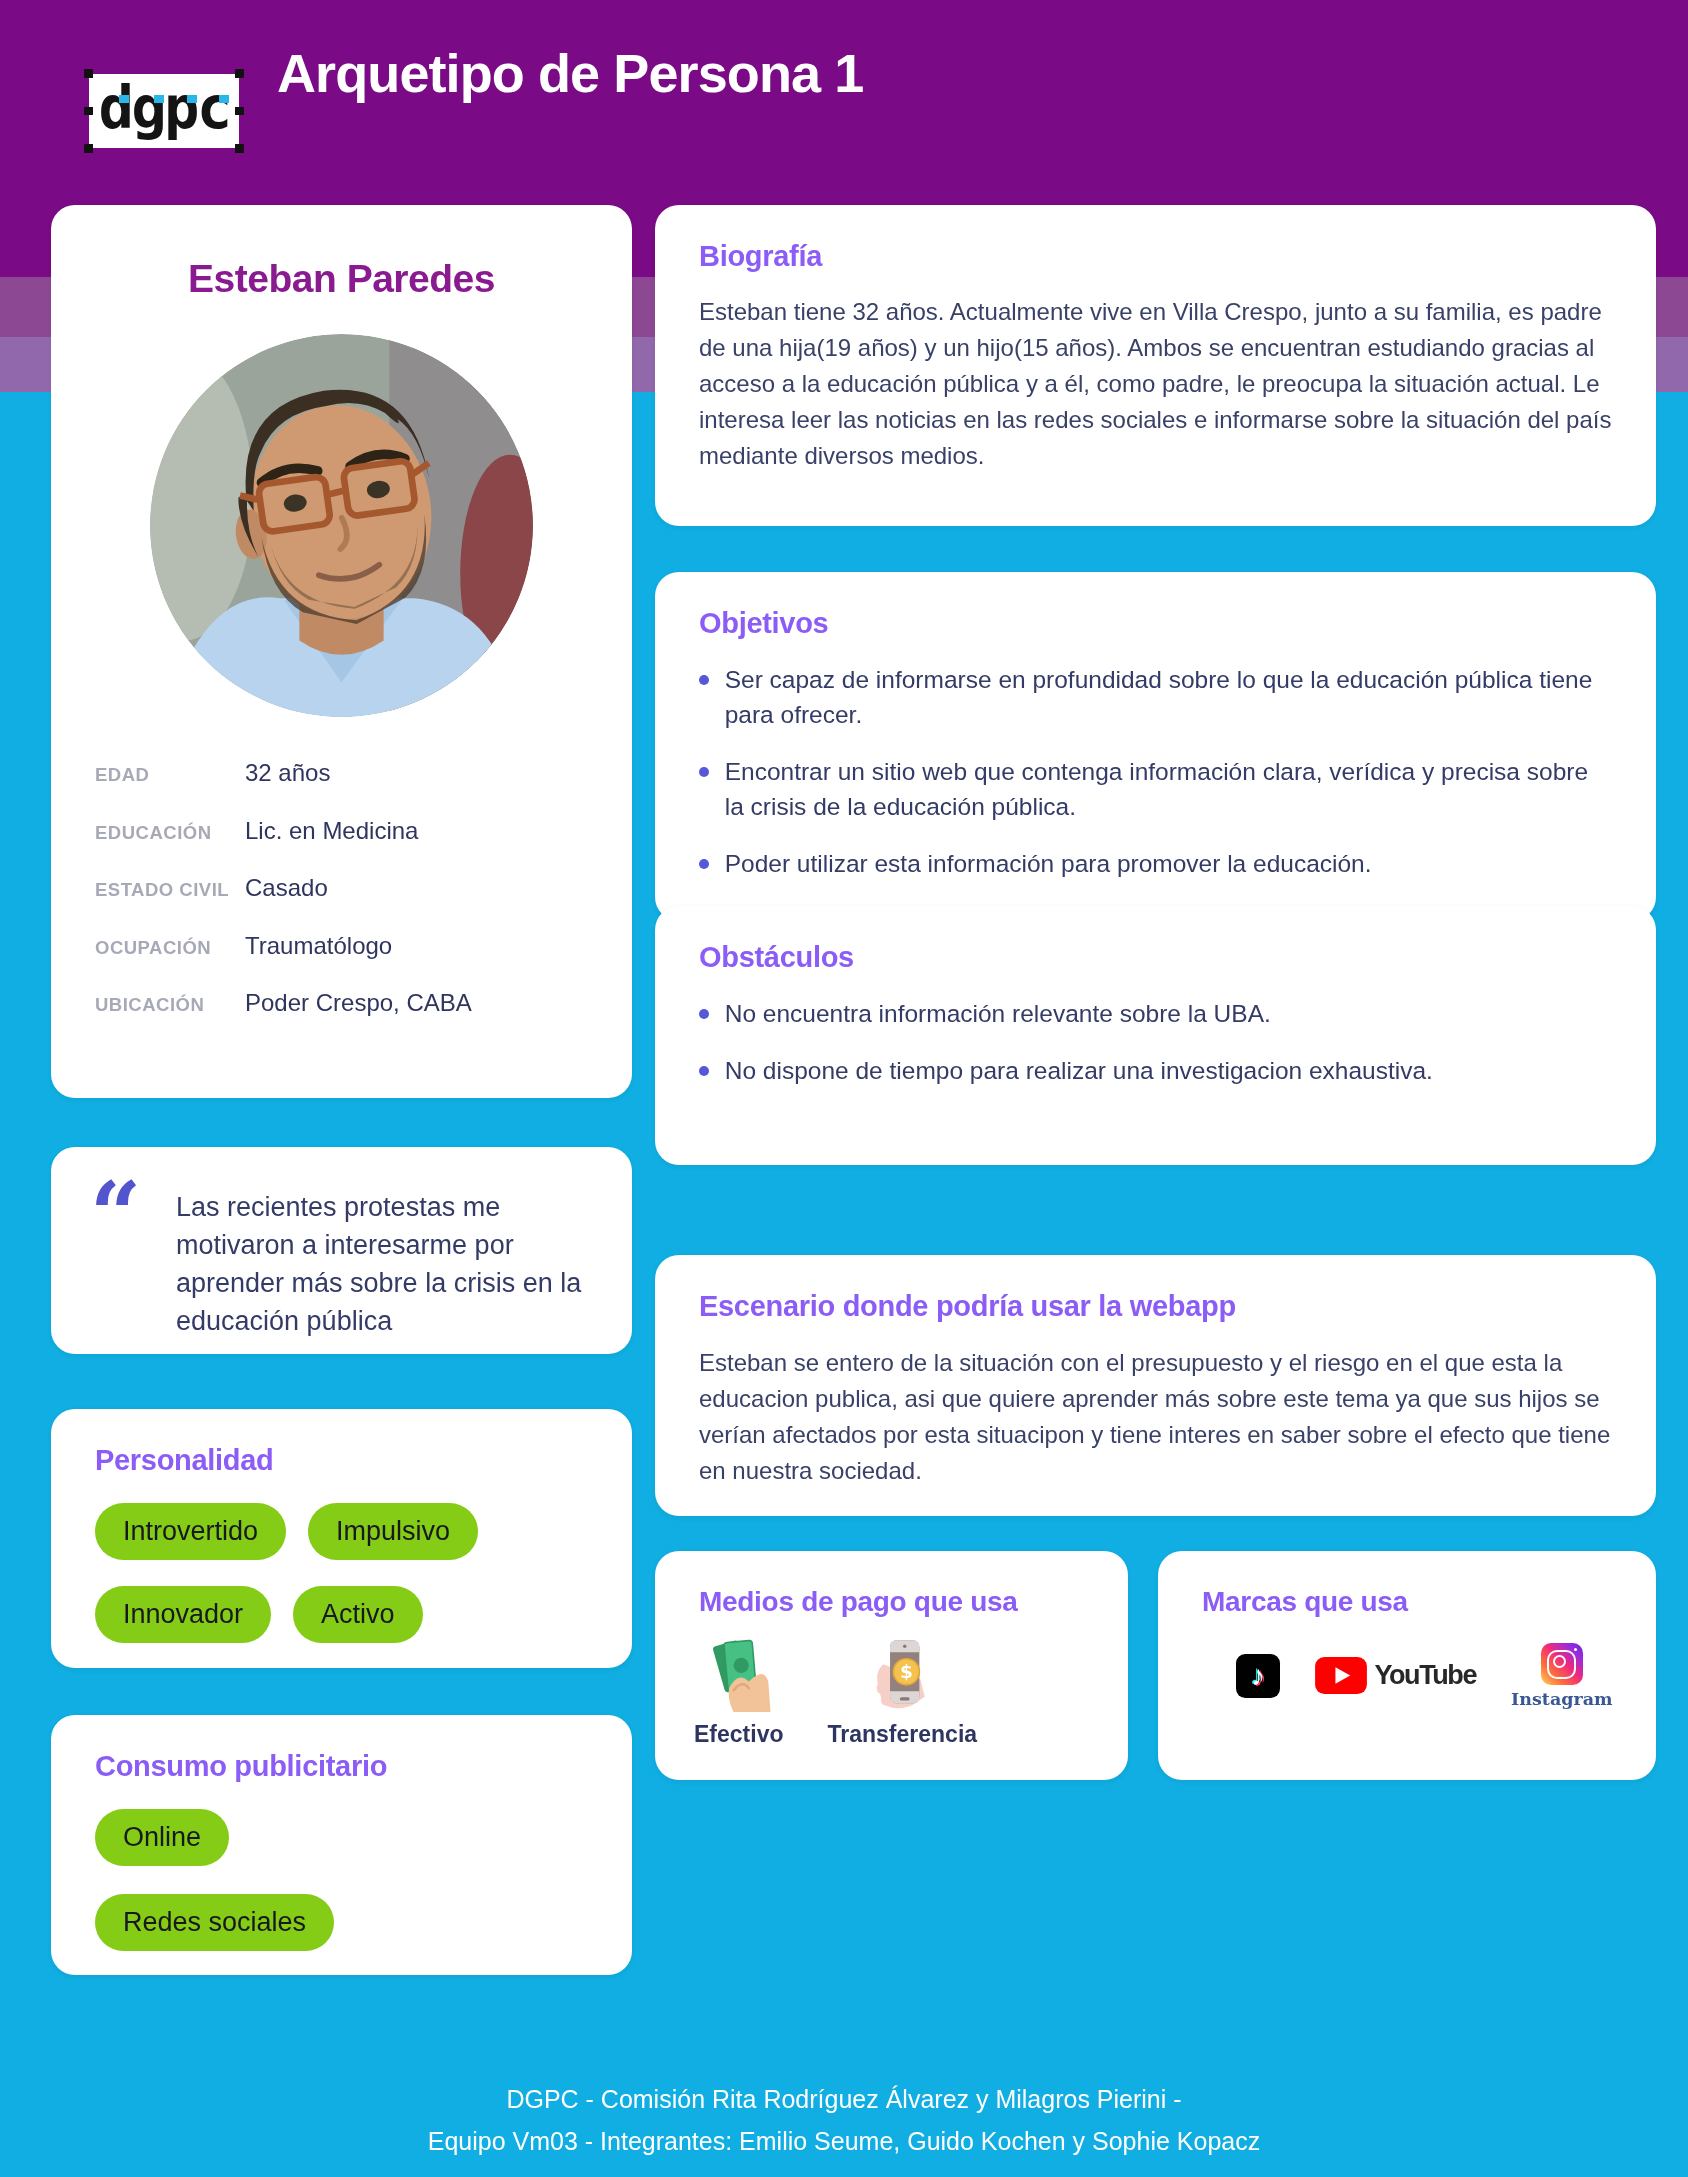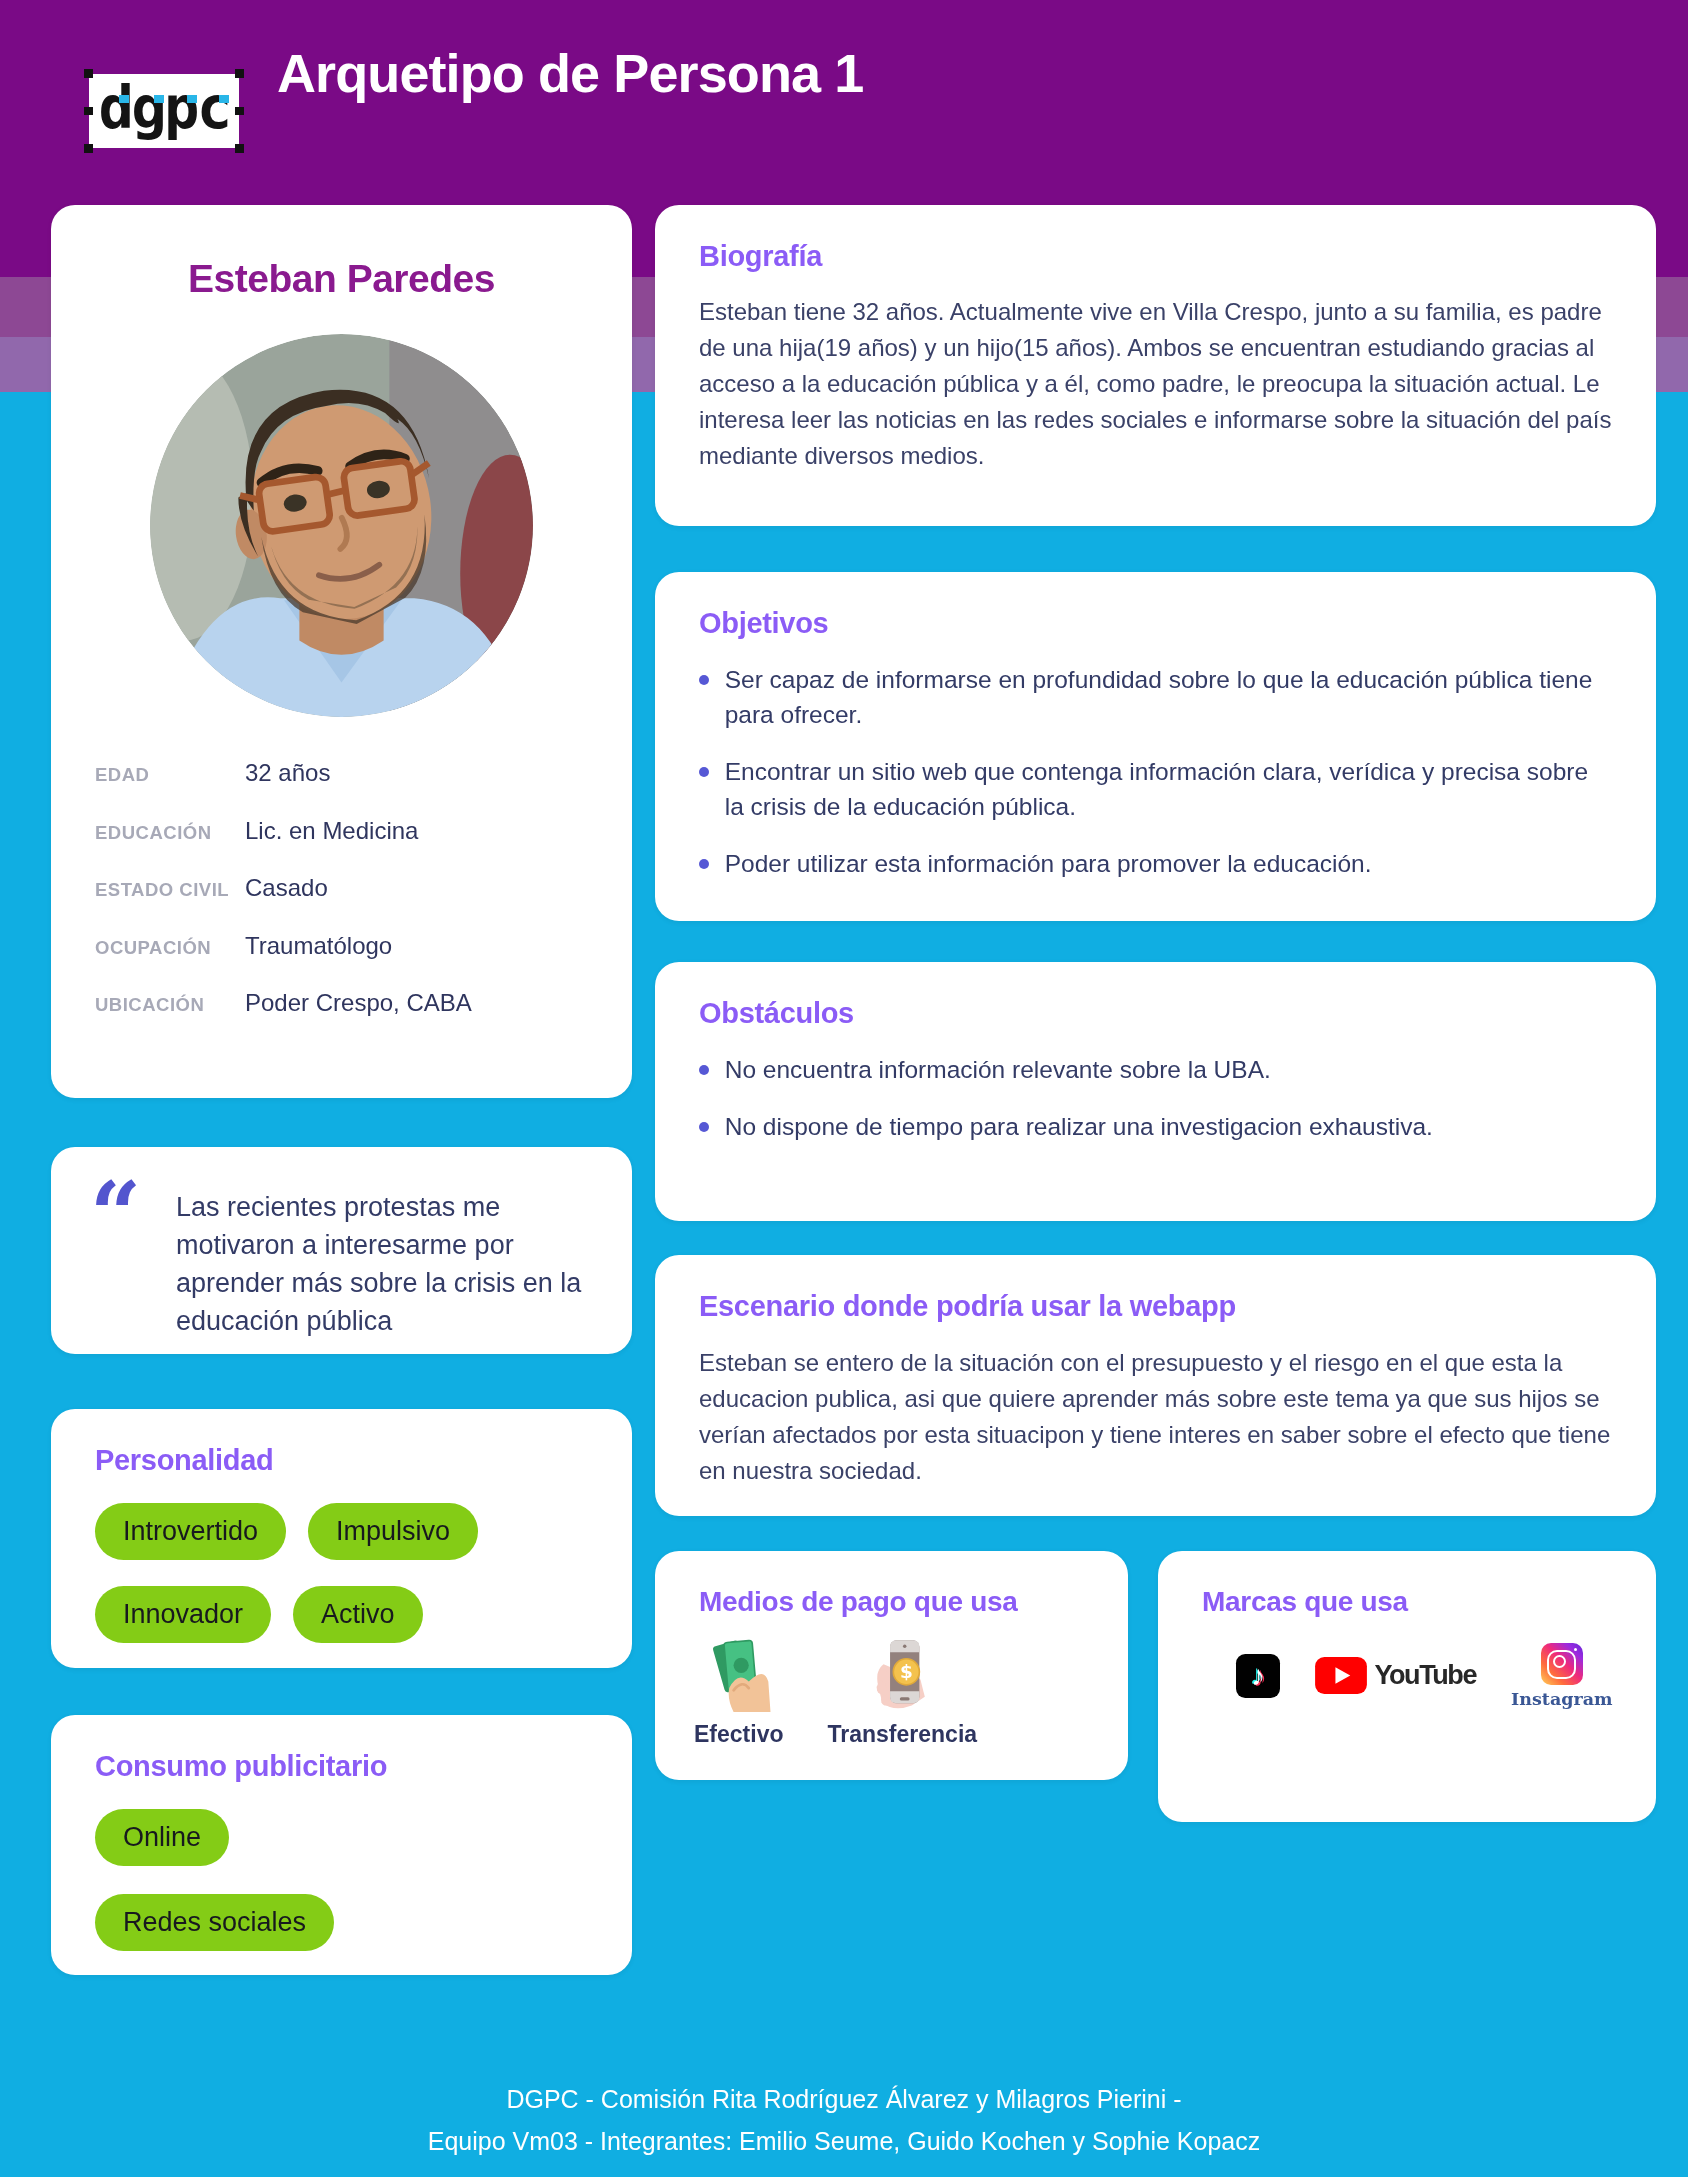--- a/index.html
+++ b/index.html
@@ -27,24 +27,24 @@
   .page-title { position:absolute; left:277px; top:42px; color:#fff; font-size:54px; font-weight:bold; letter-spacing:-0.9px; }
 
   
   .card { position:absolute; background:#fff; border-radius:24px; box-shadow:0 1.8px 5.5px rgba(0,0,0,0.06); }
   .c-profile { left:51px; top:205px; width:581px; height:893px; }
   .c-quote { left:51px; top:1147px; width:581px; height:207px; }
   .c-personality { left:51px; top:1409px; width:581px; height:259px; }
   .c-consumo { left:51px; top:1715px; width:581px; height:260px;padding-left:20px; }
   .c-bio { left:655px; top:205px; width:1001px; height:321px; }
   .c-objetivos { left:655px; top:572px; width:1001px; height:349px; }
-  .c-obstaculos { left:655px; top:962px; width:1001px; height:259px; }
+  .c-obstaculos { left:655px; top:906px; width:1001px; height:259px; }
   .c-escenario { left:655px; top:1255px; width:1001px; height:261px; }
   .c-pagos { left:655px; top:1551px; width:473px; height:229px; }
-  .c-marcas { left:1158px; top:1551px; width:498px; height:271px; }
+  .c-marcas { left:1158px; top:1551px; width:498px; height:229px; }
 
   .section-title { position:absolute; left:44px; top:35px; font-size:29px; font-weight:bold; color:#8b5cf6; letter-spacing:-0.3px; }
   .body-text { position:absolute; left:44px; right:44px; font-size:24px; line-height:36px; color:#3A4168; }
 
   
   .persona-name { position:absolute; top:52px; width:100%; text-align:center; font-size:39px; font-weight:bold; color:#8A1A8F; letter-spacing:-0.5px; }
   .avatar { position:absolute; left:99px; top:129px; width:383px; height:383px; border-radius:50%; overflow:hidden; }
   .avatar svg { display:block; width:100%; height:100%; }
   .attrs { position:absolute; left:44px; top:554px; right:37px; }
   .attr-row { display:flex; align-items:baseline; margin-bottom:29.5px; }

